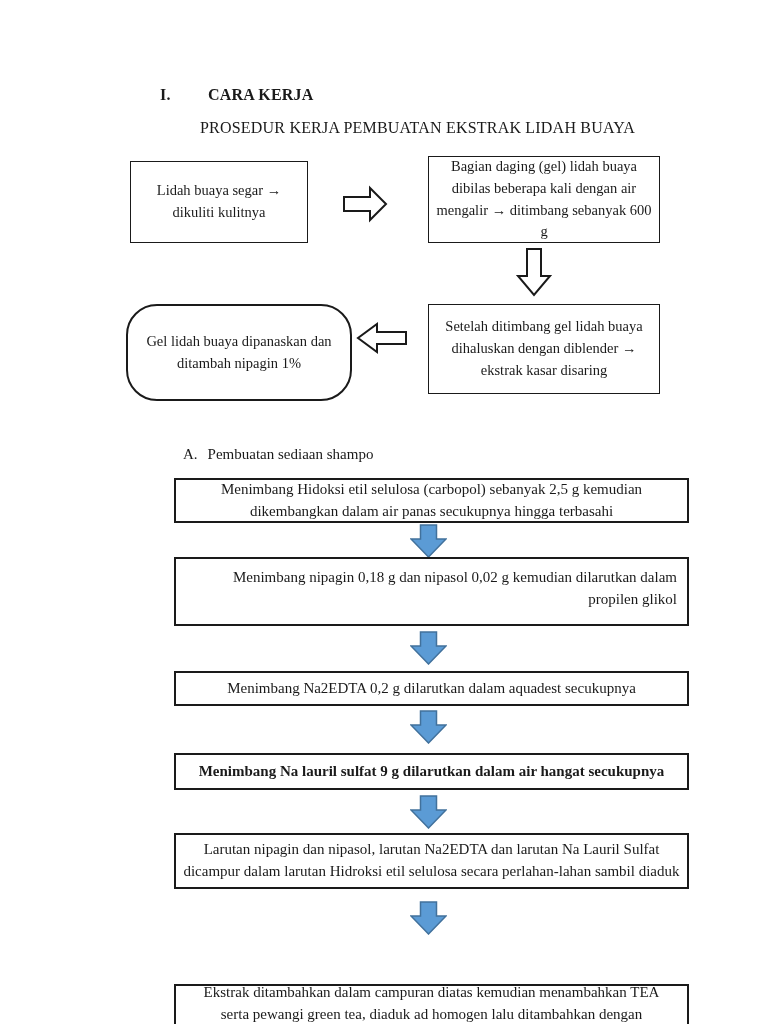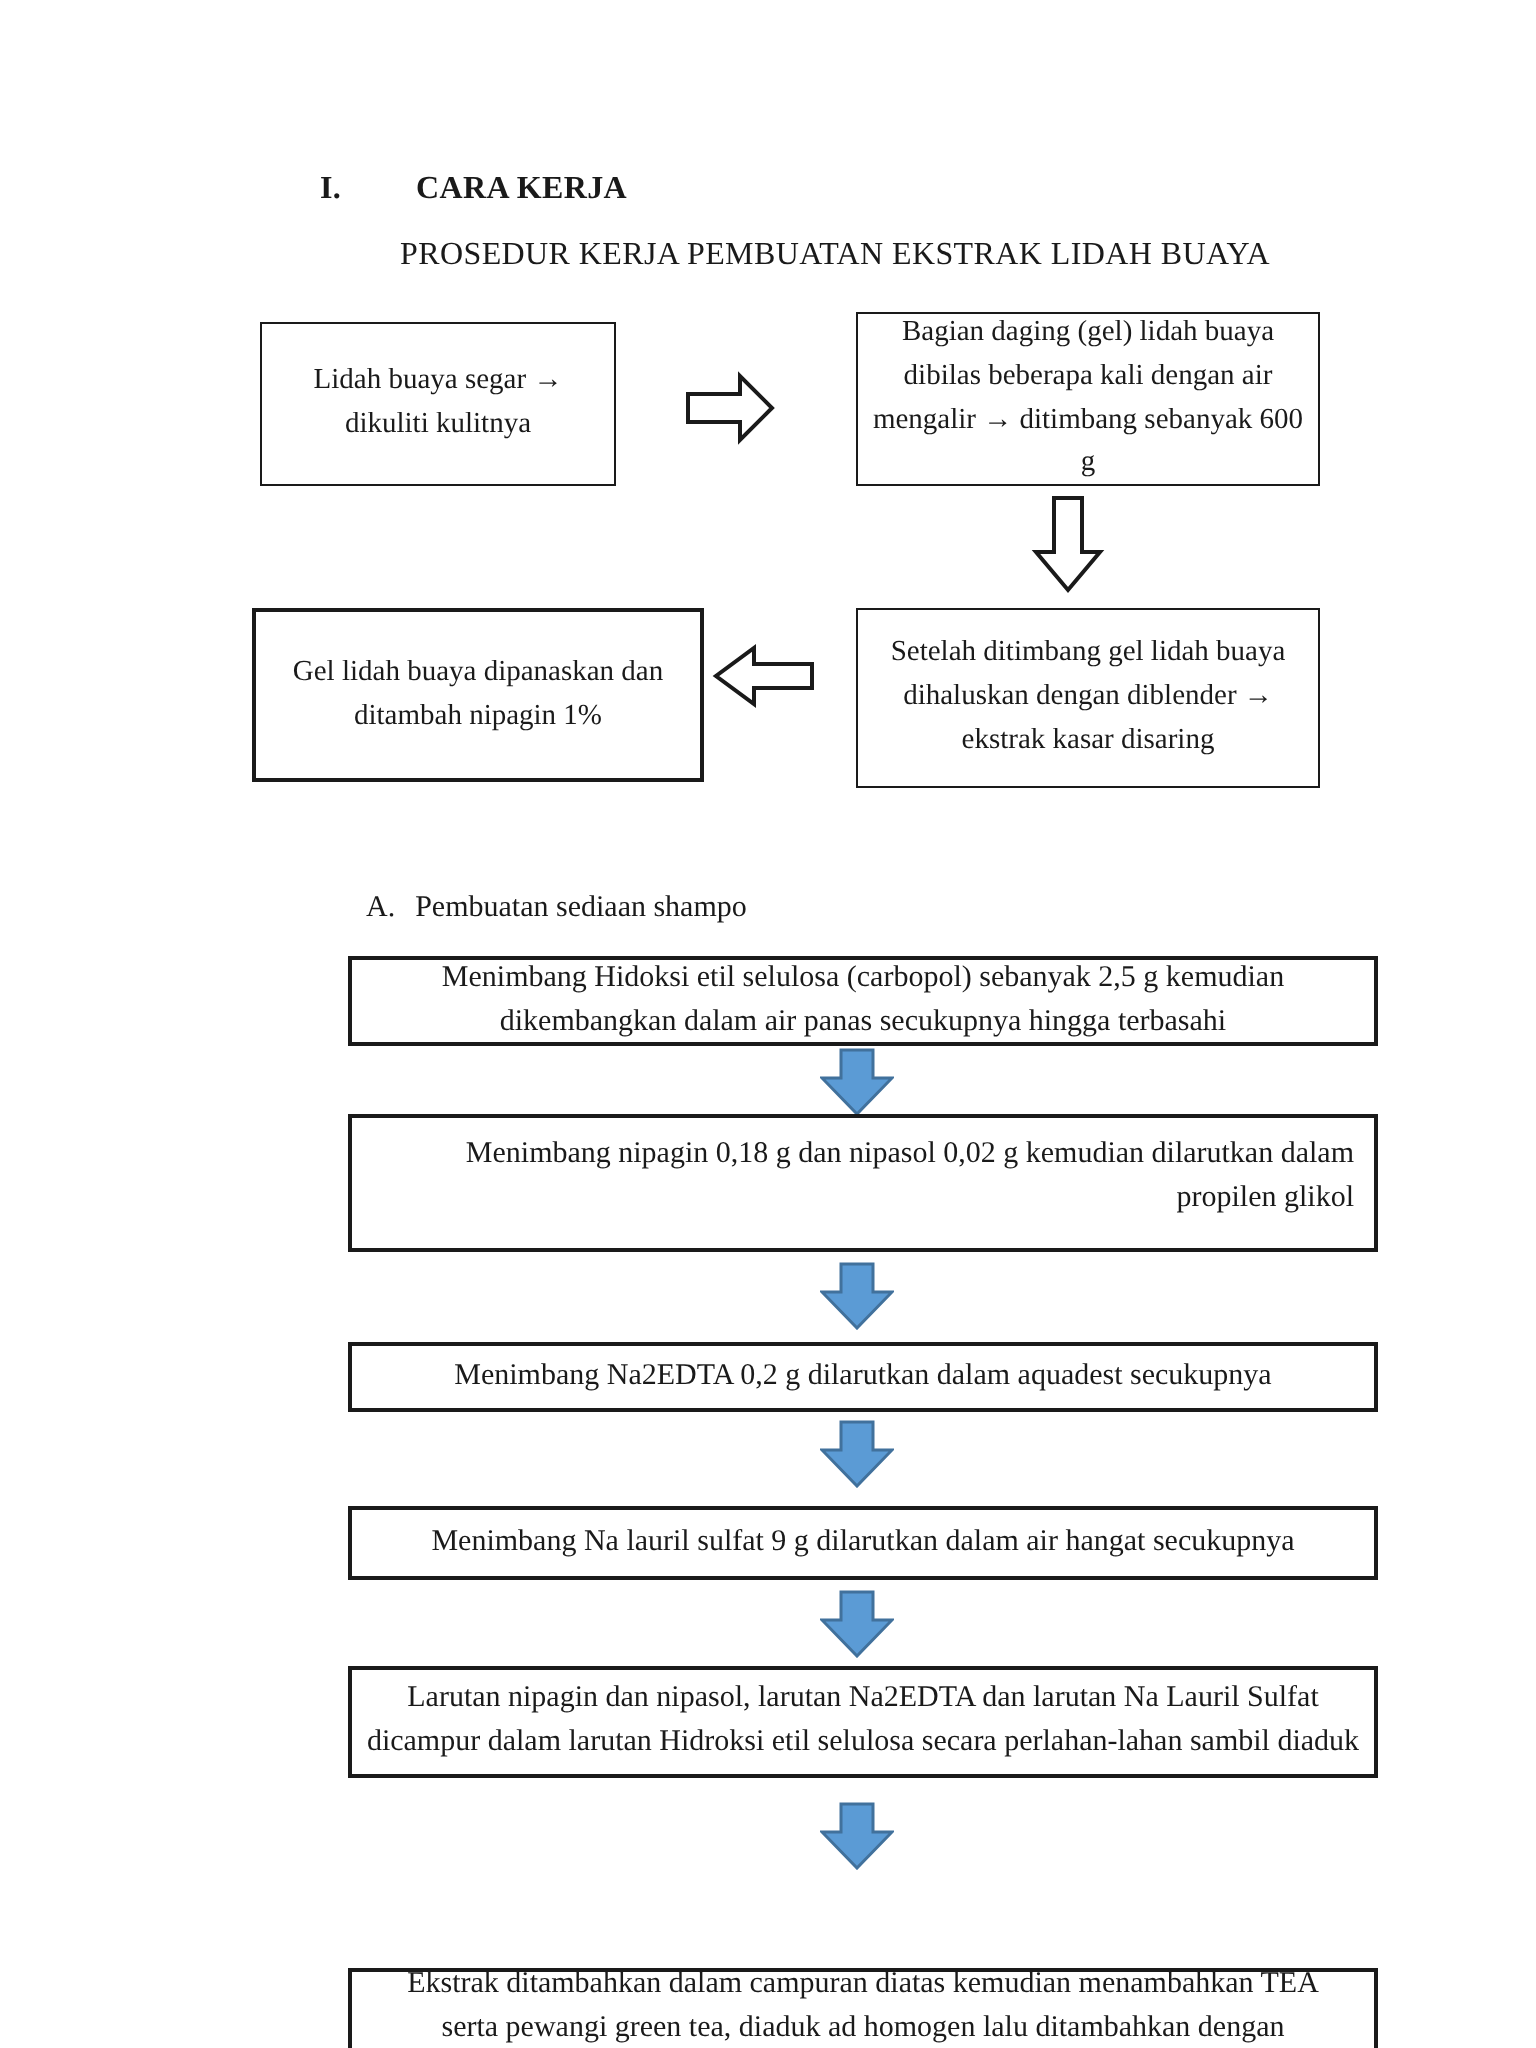--- a/index.html
+++ b/index.html
@@ -28,38 +28,38 @@
   }
   .flowbox{
     border:1.5px solid #1a1a1a;
     display:flex;align-items:center;justify-content:center;
     text-align:center;
     font-size:14.5px;line-height:1.5;
   }
   .box1{left:130px;top:161px;width:178px;height:82px;padding:0 8px;}
   .box2{left:428px;top:156px;width:232px;height:87px;padding:0 6px;}
   .box4{left:428px;top:304px;width:232px;height:90px;padding:0 14px;}
-  .box3{left:126px;top:304px;width:226px;height:87px;border-width:2.5px;padding:0 6px;}
+  .box3{left:126px;top:304px;width:226px;height:97px;border-width:2.5px;padding:0 6px;border-radius:31px;}
   .subhead{
     left:183px;top:446px;
     font-size:15px;
     display:flex;align-items:baseline;
   }
   .subhead .marker{margin-right:10px;}
   .sbox{
     left:174px;width:515px;
     border:2px solid #1a1a1a;
     display:flex;align-items:center;justify-content:center;
     text-align:center;
     font-size:15px;line-height:1.45;
   }
   .s1{top:478px;height:45px;padding:0 22px;}
   .s2{top:557px;height:69px;padding:8px 10px 0 10px;align-items:flex-start;text-align:right;}
   .s3{top:671px;height:35px;padding:0 10px;}
-  .s4{top:753px;height:37px;padding:0 10px;}
+  .s4{top:753px;height:37px;padding:0 10px;font-weight:bold;}
   .s5{top:833px;height:56px;padding:0 4px;}
   .s6{top:984px;height:62px;padding:0 26px;}
   .arrow{display:block;}
   .arrow-outline polygon{stroke:#1a1a1a;stroke-width:2;stroke-linejoin:miter;}
   .arrow-blue polygon{stroke:#41719C;stroke-width:1.5;stroke-linejoin:miter;}
 </style>
 </head>
 <body>
 
 <div class="page">

